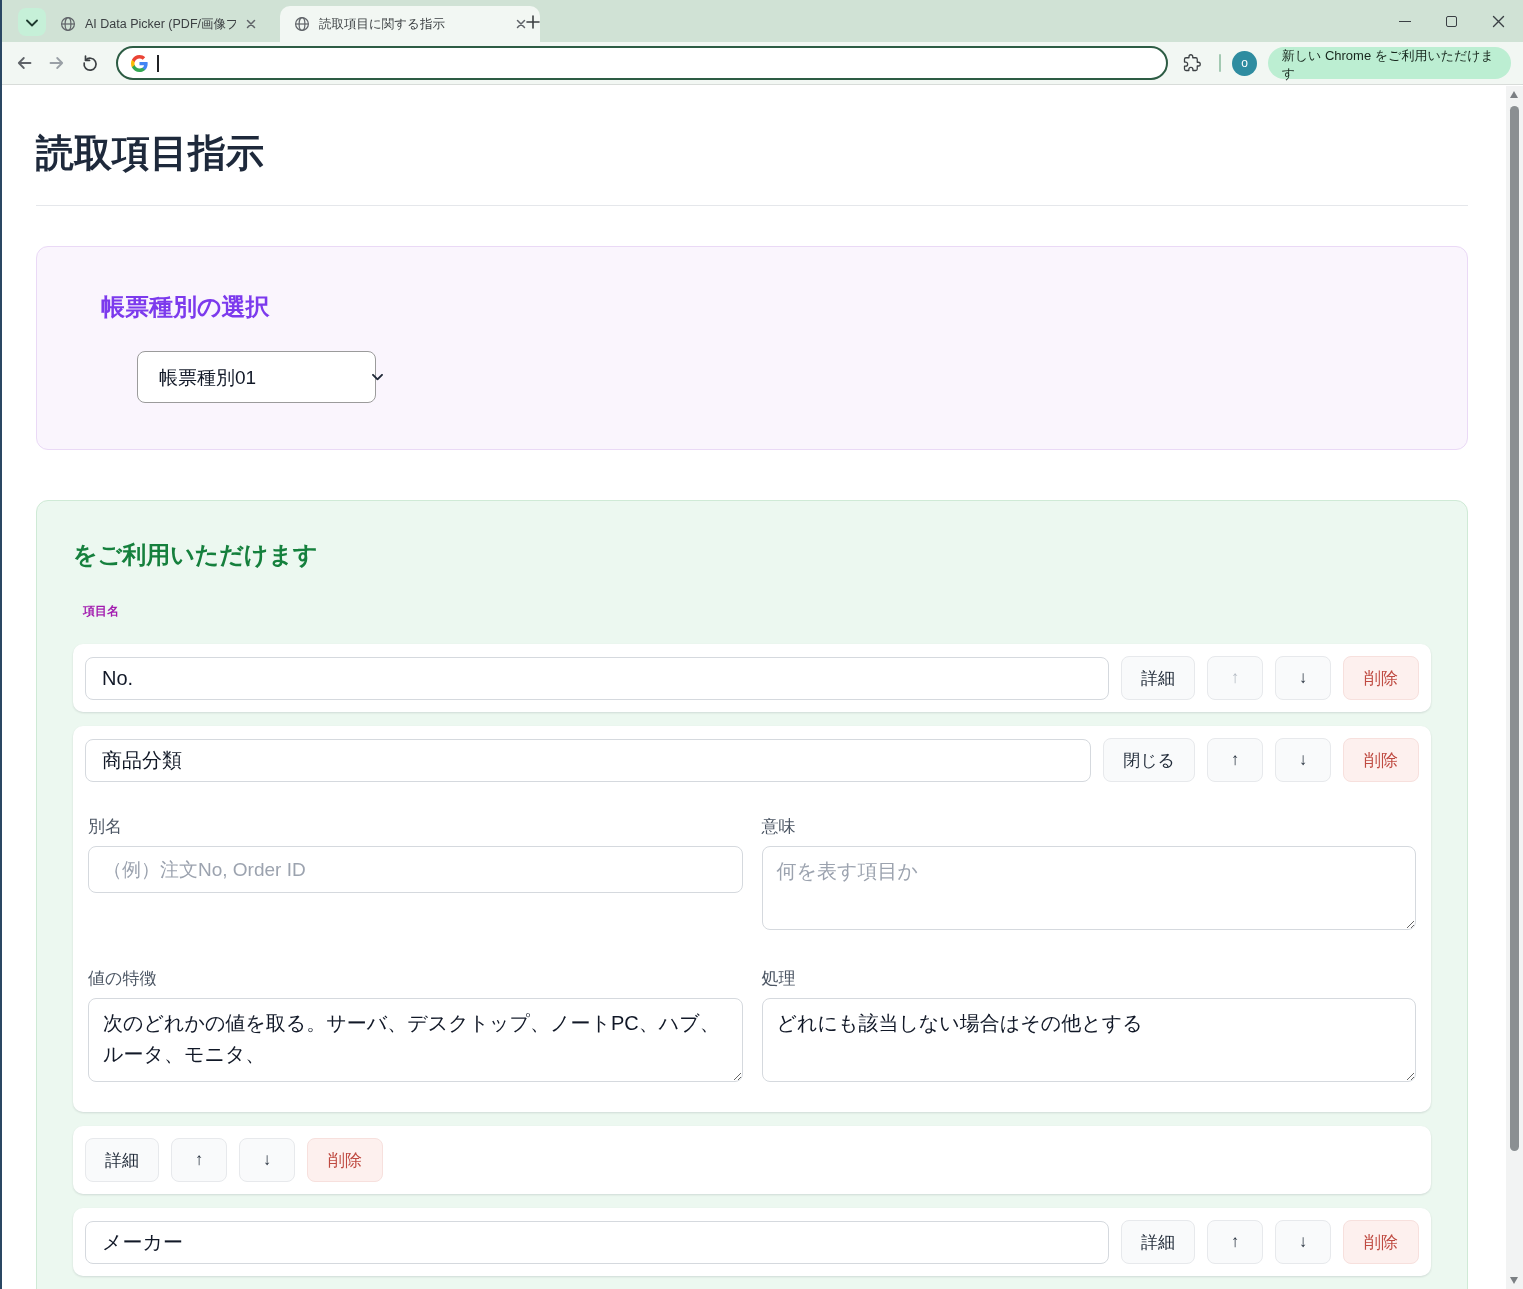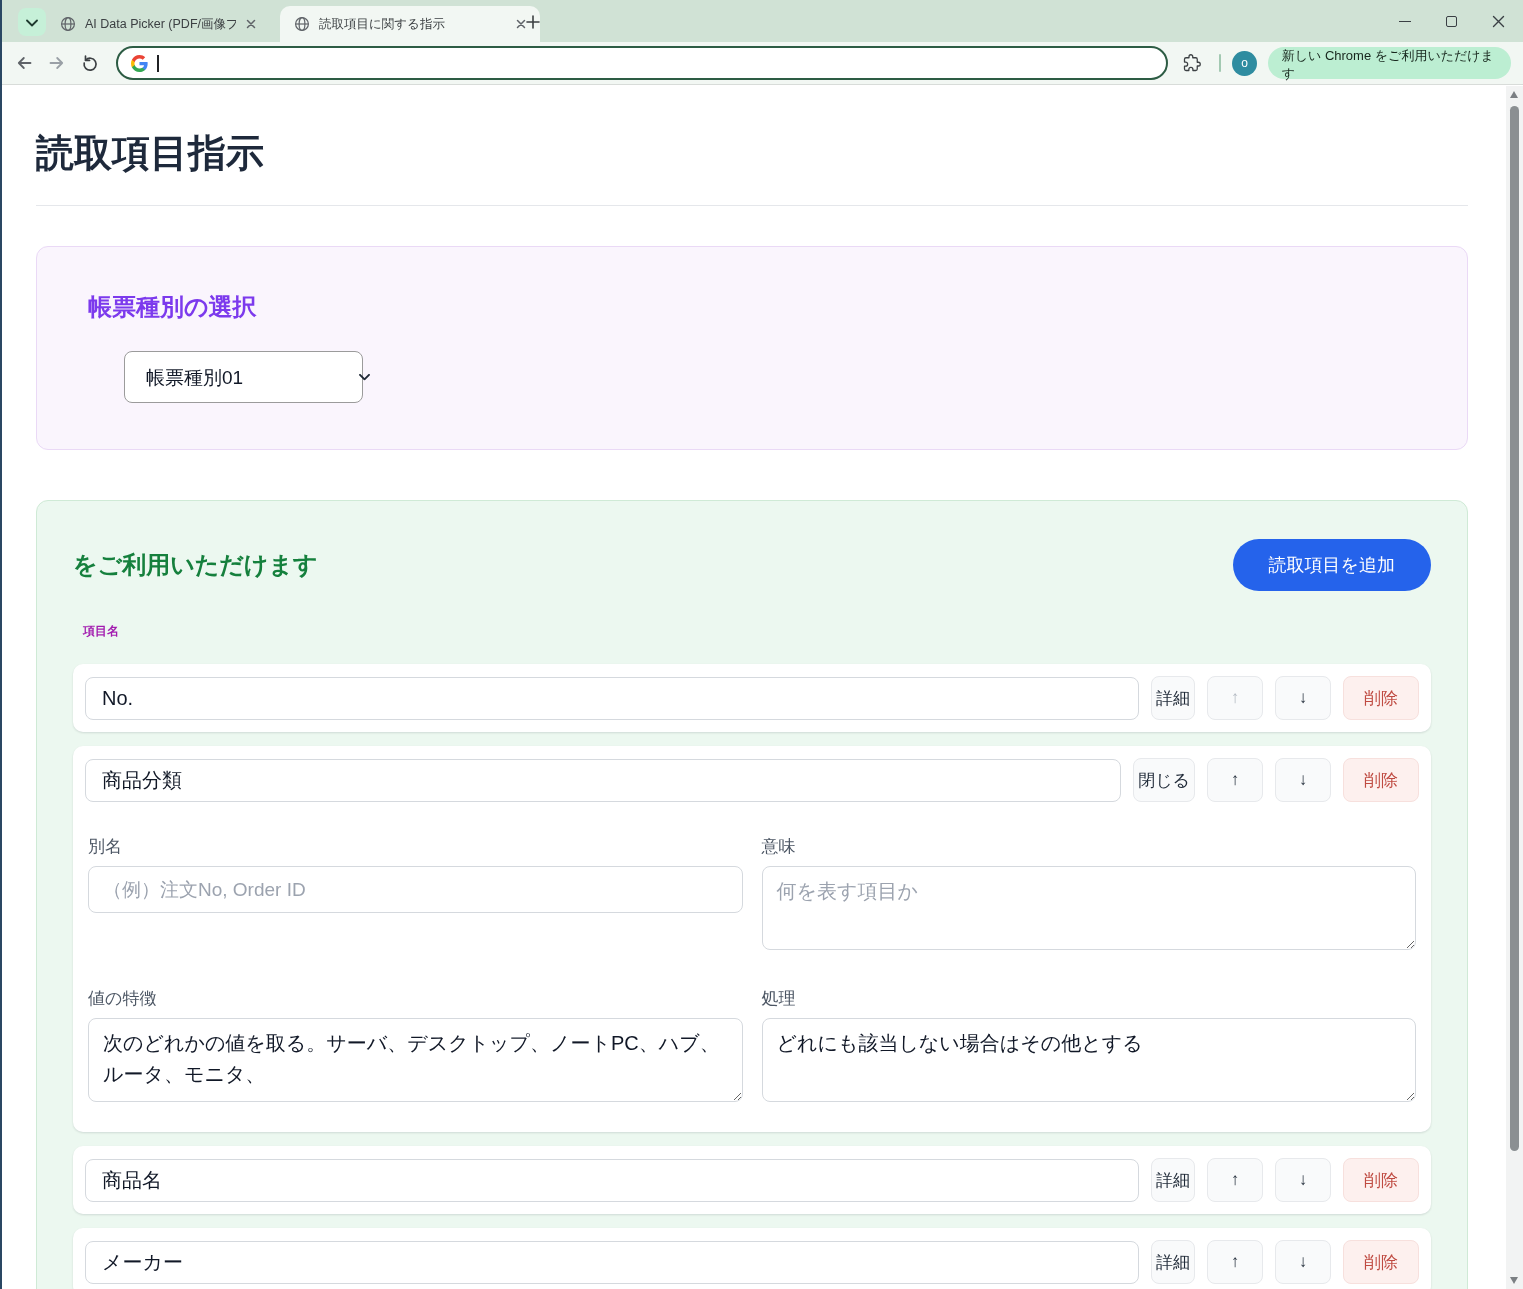--- a/index.html
+++ b/index.html
@@ -42,21 +42,21 @@
   .kebab { display:flex; flex-direction:column; gap:2.5px; margin-left:9px; padding:3px; }
   .kebab i { width:3px; height:3px; border-radius:50%; background:#202124; }
 
   
   .page { position:absolute; left:0; top:86px; right:17px; bottom:0; background:#fff; overflow:hidden; }
   .content { padding:0 38px 0 36px; }
   .page-title { margin-top:42px; font-size:38px; font-weight:700; color:#1e293b; }
   .title-divider { margin-top:26px; border:none; border-top:1px solid #e5e7eb; }
 
   .card-purple { margin-top:40px; background:#faf5fd; border:1px solid #ead9f6; border-radius:12px;
-    padding:44px 51px 46px; }
+    padding:44px 64px 46px; }
   .card-purple h2 { font-size:24px; font-weight:700; color:#7c3aed; }
   .select-wrap { position:relative; margin-top:28px; width:261px;margin-left:36px; }
   .select-wrap select { width:239px; height:52px; background:#fff; border:1px solid #9b9b9b; border-radius:8px;
     font-size:19px; color:#111827; padding:0 40px 0 21px; appearance:none; -webkit-appearance:none;
     font-family:inherit; cursor:pointer; }
   .select-chevron { position:absolute; right:15px; top:50%; transform:translateY(-45%); pointer-events:none; display:flex; }
 
   .card-green { margin-top:50px; background:#ecf8f0; border:1px solid #cfead6; border-radius:12px;
     padding:38px 36px 60px; }
   .green-header { display:flex; align-items:center; justify-content:space-between; }
@@ -66,21 +66,21 @@
   .col-label { margin:32px 0 0 10px; font-size:12px; font-weight:700; color:#a21caf; }
   .rows { margin-top:24px; display:flex; flex-direction:column; gap:14px; }
 
   .item-row { background:#fff; border-radius:10px; padding:12px;
     box-shadow:0 1px 2px rgba(16,24,40,.07), 0 1px 3px rgba(16,24,40,.06); }
   .item-row.expanded { padding-bottom:26px; }
   .row-main { display:flex; align-items:center; gap:12px; }
   .name-input { flex:1; height:43px; border:1px solid #d5d9de; border-radius:8px; font-size:20px;
     color:#111827; padding:0 16px; font-family:inherit; background:#fff; }
   .btn { height:44px; border-radius:8px; border:1px solid #e7e9ec; background:#f9fafb; color:#1f2937;
-    font-size:17px; font-family:inherit; padding:0 4px; cursor:pointer; flex:0 0 auto; }
+    font-size:17px; font-family:inherit; padding:0 19px; cursor:pointer; flex:0 0 auto; }
   .btn.arrow { width:56px; padding:0; font-size:17px; }
   .btn.arrow.muted { color:#b3b9c2; }
   .btn.delete { background:#fdf0ee; border-color:#f7e0dd; color:#bf4a41; padding:0 20px; }
 
   .details-grid { display:grid; grid-template-columns:1fr 1fr; column-gap:19px; padding:0 3px; }
   .detail-label { display:block; margin:33px 0 8px; font-size:17px; color:#4b5563; }
   .detail-input { width:100%; height:47px; border:1px solid #d5d9de; border-radius:8px; padding:0 14px;
     font-size:19px; color:#111827; font-family:inherit; background:#fff; }
   .detail-textarea { width:100%; height:84px; border:1px solid #d5d9de; border-radius:8px; padding:9px 14px;
     font-size:20px; line-height:1.55; color:#111827; font-family:inherit; background:#fff; resize:both; }
@@ -231,21 +231,20 @@
             <svg width="11" height="7" viewBox="0 0 11 7">
                 <path d="M1 1l4.5 4.5L10 1" stroke="#1f2937" stroke-width="1.9" fill="none" stroke-linecap="round" stroke-linejoin="round"></path>
               </svg>
           </span>
         </div>
       </section>
 
       <section class="card-green">
         <div class="green-header">
           <h2>をご利用いただけます</h2>
-          <button class="add-btn">読取項目を追加</button>
         </div>
         <div class="col-label">項目名</div>
 
         <div class="rows">
 
           <div class="item-row">
             <div class="row-main">
               <input class="name-input" value="No." style="">
               <button class="btn">詳細</button>
               <button class="btn arrow muted">↑</button>
@@ -277,21 +276,20 @@
               </div>
               <div class="cell">
                 <label class="detail-label">処理</label>
                 <textarea class="detail-textarea" style="">どれにも該当しない場合はその他とする</textarea>
               </div>
             </div>
           </div>
 
           <div class="item-row">
             <div class="row-main">
-              <input class="name-input" value="商品名" style="">
               <button class="btn">詳細</button>
               <button class="btn arrow">↑</button>
               <button class="btn arrow">↓</button>
               <button class="btn delete">削除</button>
             </div>
           </div>
 
           <div class="item-row">
             <div class="row-main">
               <input class="name-input" value="メーカー" style="">

